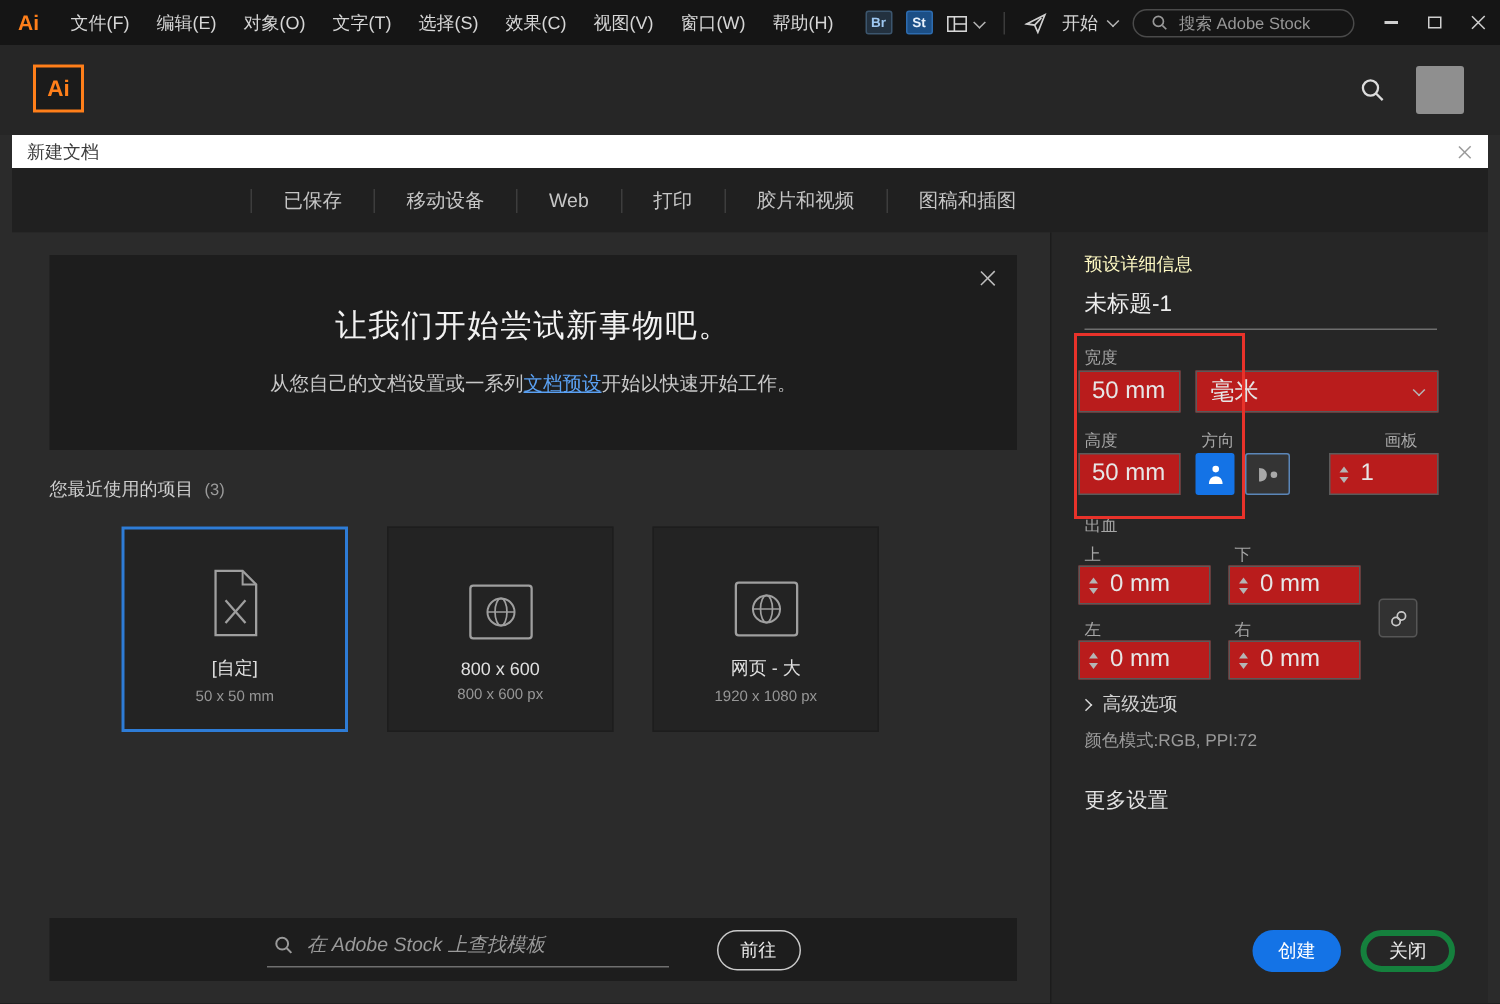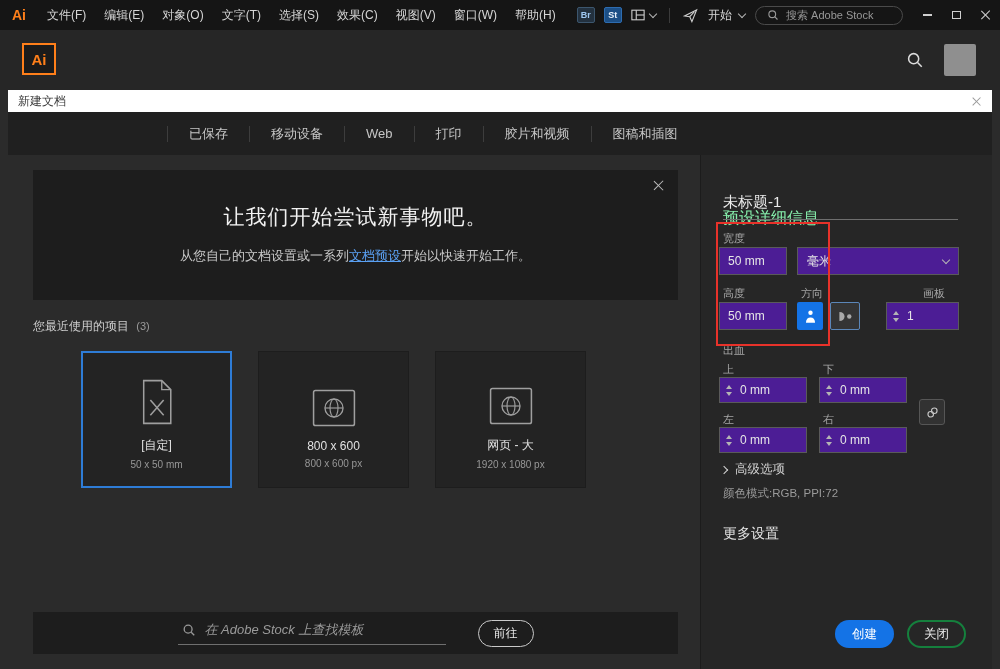--- a/index.html
+++ b/index.html
@@ -4,21 +4,21 @@
 <style>
   * { box-sizing: border-box; margin: 0; padding: 0; }
   body { background:#111; font-family:"Liberation Sans","DejaVu Sans",sans-serif; }
   .stage { position:relative; width:1000px; height:669px; background:#2b2b2b; overflow:hidden; color:#ddd; }
 
   
   .menubar { position:absolute; top:0; left:0; right:0; height:30px; background:#151515;
              display:flex; align-items:center; font-size:12px; color:#d6d6d6; z-index:5; }
   .app-logo { color:#ff7f1a; font-weight:bold; font-size:14px; padding:0 12px; }
   .menu-item { padding:0 9px; cursor:default; white-space:nowrap; }
-  .mb-cluster { display:flex; align-items:center; gap:9px; margin-left:12px; }
+  .mb-cluster { display:flex; align-items:flex-end; gap:9px; margin-left:12px; }
   .badge { width:18px; height:16px; font-size:9px; display:flex; align-items:center; justify-content:center;
            border-radius:2px; font-weight:bold; }
   .badge-br { background:#23313f; color:#9ec7f0; border:1px solid #3c5possible; border:1px solid #3c566e; }
   .badge-st { background:#1c4f86; color:#e8f1fb; border:1px solid #2d6cb0; }
   .mb-sep { width:1px; height:15px; background:#3b3b3b; margin:0 4px; }
   .chev-down { width:6px; height:6px; border-right:1.4px solid #b5b5b5; border-bottom:1.4px solid #b5b5b5;
                transform:rotate(45deg); margin-top:-3px; }
   .chev-right { width:6px; height:6px; border-right:1.6px solid #d6d6d6; border-bottom:1.6px solid #d6d6d6;
                 transform:rotate(-45deg); display:inline-block; }
   .mb-spacer { flex:1; }
@@ -86,26 +86,26 @@
               display:flex; align-items:center; justify-content:center; }
   .stock-search { display:flex; align-items:center; gap:9px; border-bottom:1px solid #6f6f6f;
                   padding:0 10px 5px 4px; min-width:268px; color:#9a9a9a; cursor:text; }
   .stock-search span { font-size:13px; font-style:italic; }
   .go-btn { margin-left:32px; border:1px solid #c9c9c9; border-radius:14px; padding:4px 15px;
             font-size:12px; color:#ececec; background:transparent; cursor:pointer; }
 
   
   .panel { width:292px; background:#262626; position:relative; border-left:1px solid #1c1c1c; }
   .p-label { position:absolute; font-size:11px; color:#a6a6a6; }
-  .p-title { position:absolute; left:22px; top:13px; font-size:16px; color:#86efac;margin-top:40px; }
+  .p-title { position:absolute; left:22px; top:13px; font-size:12px; color:#fef9c3; }
   .p-docname { position:absolute; left:22px; top:38px; font-size:15px; color:#ececec; }
   .p-underline { position:absolute; left:22px; right:34px; top:64px; height:1px; background:#6e6e6e; }
 
-  .field { position:absolute; height:28px; background:#4c1d95; border:1px solid #5a5a5a;
-           display:flex; align-items:center; font-size:12px; color:#e6e6e6; }
+  .field { position:absolute; height:28px; background:#b91c1c; border:1px solid #5a5a5a;
+           display:flex; align-items:center; font-size:16px; color:#e6e6e6; }
   .field.pad { padding-left:8px; }
   .select { justify-content:space-between; padding:0 9px; cursor:pointer; }
 
   .stepper { padding-left:6px; gap:8px; }
   .tri-col { display:flex; flex-direction:column; gap:3px; align-items:center; cursor:pointer; }
   .tri-up { width:0; height:0; border-left:3.5px solid transparent; border-right:3.5px solid transparent;
             border-bottom:4.5px solid #b5b5b5; }
   .tri-dn { width:0; height:0; border-left:3.5px solid transparent; border-right:3.5px solid transparent;
             border-top:4.5px solid #b5b5b5; }
 
@@ -122,21 +122,21 @@
 
   .advanced { position:absolute; left:20px; top:306px; display:flex; align-items:center; gap:8px;
               font-size:12.5px; color:#d2d2d2; cursor:pointer; }
   .colormode { position:absolute; left:22px; top:331px; font-size:11.5px; color:#9a9a9a; }
   .more-settings { position:absolute; left:22px; top:370px; font-size:14px; color:#e4e4e4; cursor:pointer; }
 
   .btn-create { position:absolute; left:134px; top:465px; height:28px; padding:0 17px; background:#1473e6;
                 border:none; border-radius:14px; color:#fff; font-size:12.5px; display:flex;
                 align-items:center; cursor:pointer; }
   .btn-closep { position:absolute; left:206px; top:465px; height:28px; padding:0 15px; background:transparent;
-                border:2px solid #15803d; border-radius:14px; color:#eeeeee; font-size:12.5px; display:flex;
+                border:4px solid #15803d; border-radius:14px; color:#eeeeee; font-size:12.5px; display:flex;
                 align-items:center; cursor:pointer; }
 
   .annotation-box { position:absolute; left:716px; top:222px; width:114px; height:124px;
                     border:2px solid #e8322a; z-index:50; pointer-events:none; }
 </style>
 </head>
 <body>
 
 <div class="stage">
 

